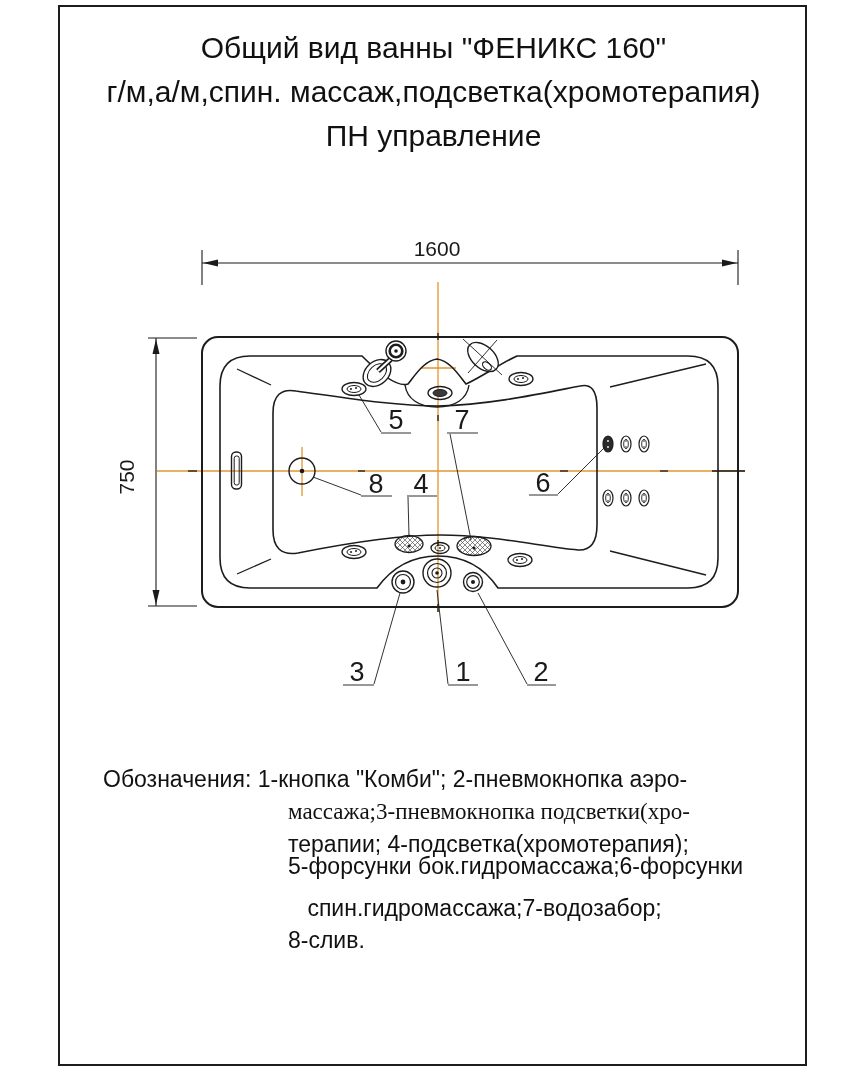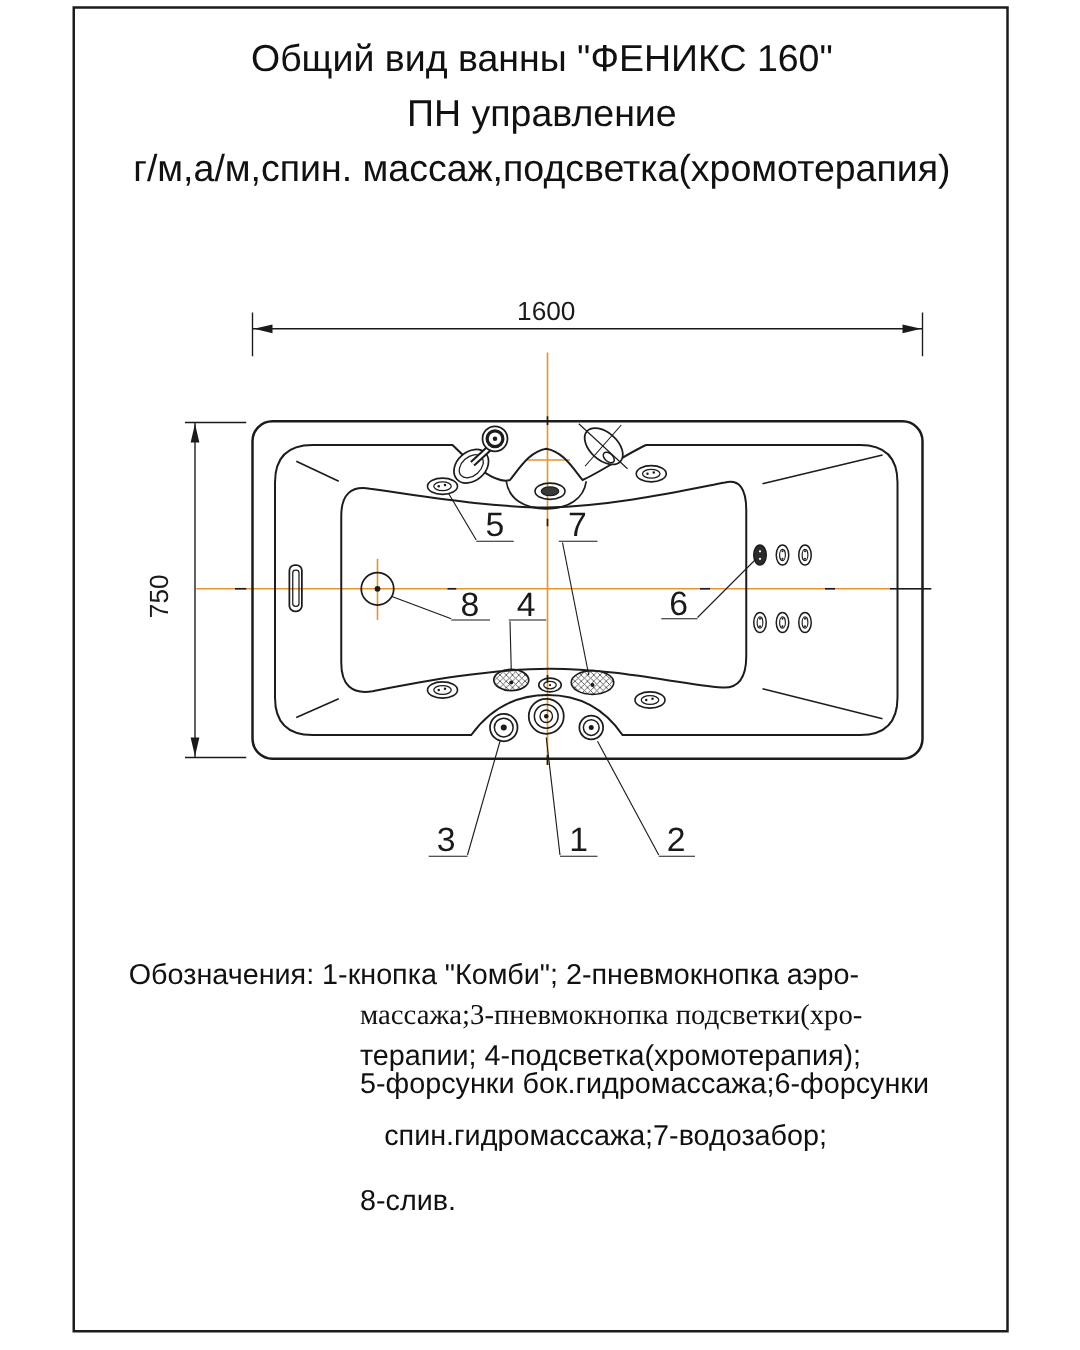--- a/index.html
+++ b/index.html
@@ -15,22 +15,22 @@
   .dimtxt{font-size:21px;}
 </style>
 </head>
 <body>
 
 <div class="page">
   <div class="frame"></div>
 
   <div class="title-block">
     <div class="title-line">Общий вид ванны "ФЕНИКС 160"</div>
+    <div class="title-line">г/м,а/м,спин. массаж,подсветка(хромотерапия)</div>
     <div class="title-line">ПН управление</div>
-    <div class="title-line">г/м,а/м,спин. массаж,подсветка(хромотерапия)</div>
   </div>
 
   <svg width="864" height="1080" viewBox="0 0 864 1080">
     <defs>
       <pattern id="xh" width="5" height="5" patternUnits="userSpaceOnUse">
         <path d="M0 0 L5 5 M5 0 L0 5" stroke="#3a3a3a" stroke-width="0.6" fill="none"></path>
       </pattern>
     </defs>
 
     <g stroke="#e5952f" stroke-width="1.3">
@@ -252,15 +252,15 @@
       <text class="callout" x="541" y="681" text-anchor="middle">2</text>
     </g>
   </svg>
 
   <div>
     <div class="legend-line" style="left:103px;top:766px;">Обозначения: 1-кнопка "Комби"; 2-пневмокнопка аэро-</div>
     <div class="legend-line" style="left:288px;top:799px;font-family:Liberation Serif, serif;">массажа;3-пневмокнопка подсветки(хро-</div>
     <div class="legend-line" style="left:288px;top:831px;text-align:center;">терапии; 4-подсветка(хромотерапия);</div>
     <div class="legend-line" style="left:288px;top:853px;">5-форсунки бок.гидромассажа;6-форсунки</div>
     <div class="legend-line" style="left:301px;top:895px;"> спин.гидромассажа;7-водозабор;</div>
-    <div class="legend-line" style="left:288px;top:927px;margin-top:20px;">8-слив.</div>
+    <div class="legend-line" style="left:288px;top:927px;">8-слив.</div>
   </div>
 </div>
 
 </body></html>

